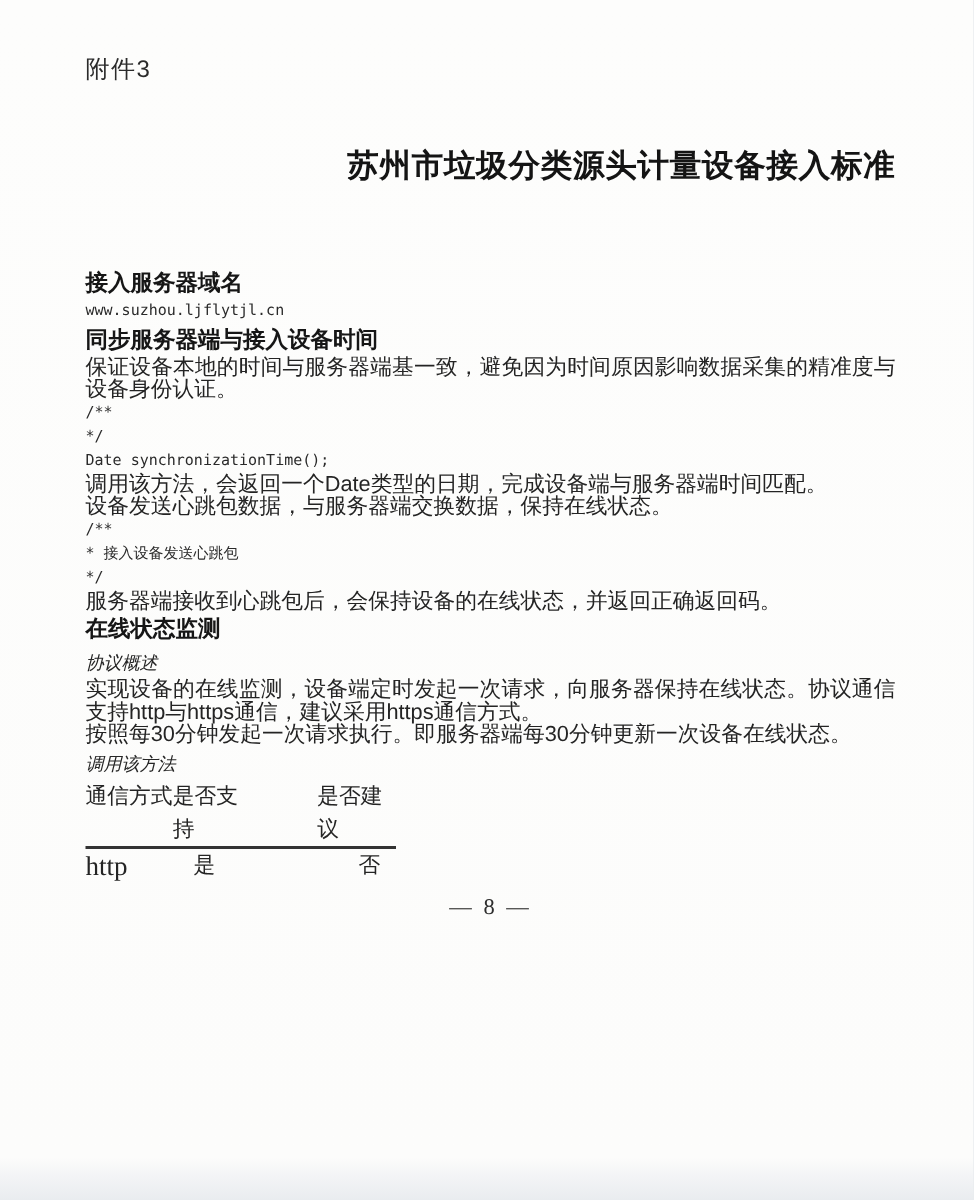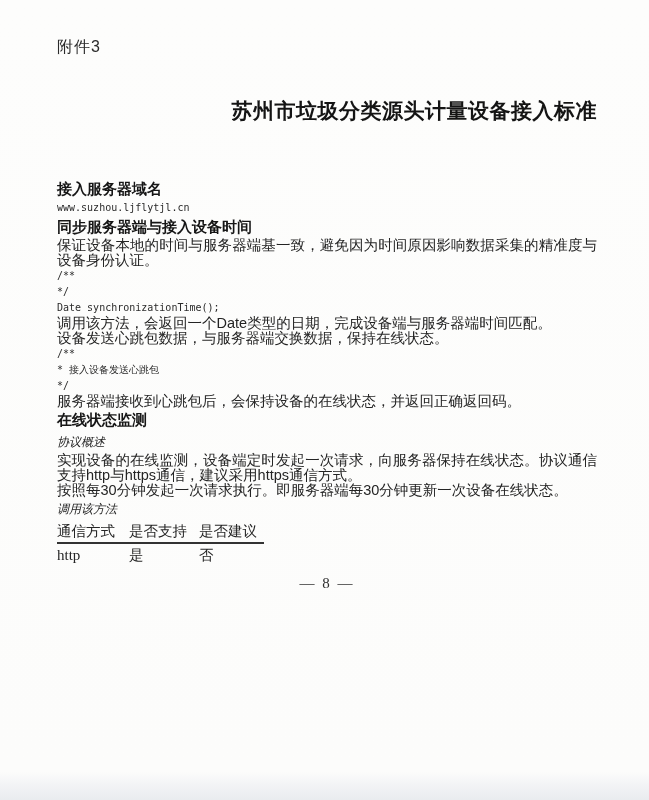--- a/index.html
+++ b/index.html
@@ -73,22 +73,22 @@
   .tbl-row {
     display: flex;
     line-height: 22px;
   }
   .tbl-row.head {
     border-bottom: 2px solid #333;
     width: 207px;
   }
   .cell-1 { width: 72px; }
   .cell-2 { width: 70px; }
-  .cell-3 { width: 65px; }
-  .serif-cell { font-family: "Liberation Serif", serif; font-size: 15px; }
+  .cell-3 { width: 65px; margin-left: 40px; }
+  .serif-cell { font-family: "Liberation Serif", serif; font-size: 18px; }
   .footer {
     margin-top: 7px;
     text-align: center;
     font-size: 15px;
     line-height: 20px;
     font-family: "Liberation Serif", serif;
     color: #2e2e2e;
     letter-spacing: 2px;
   }
 </style>

